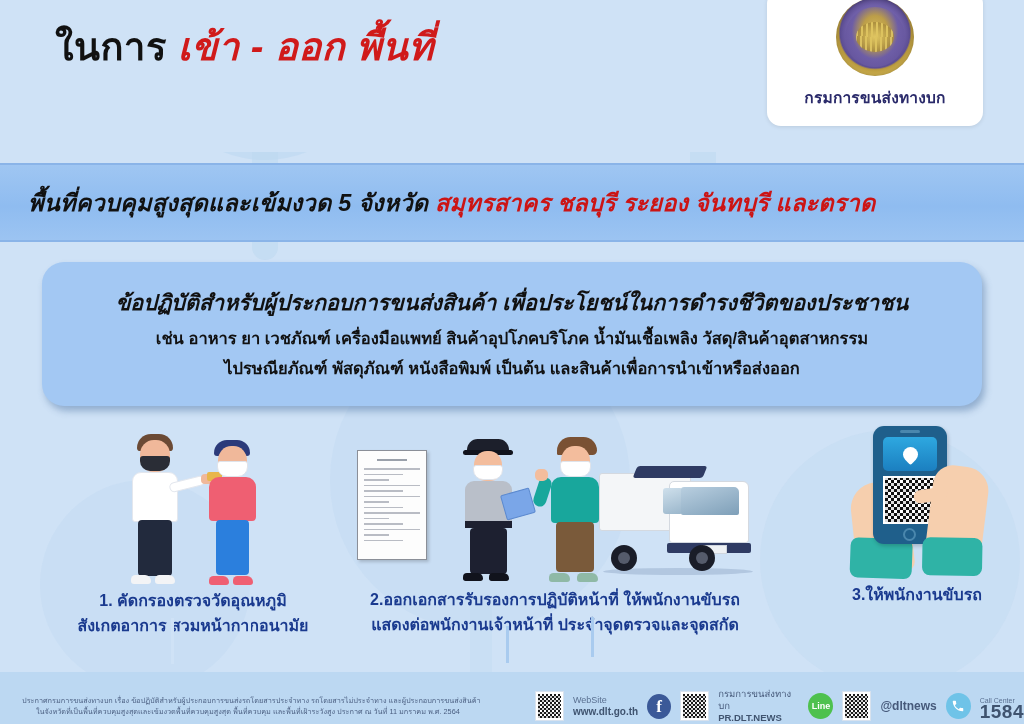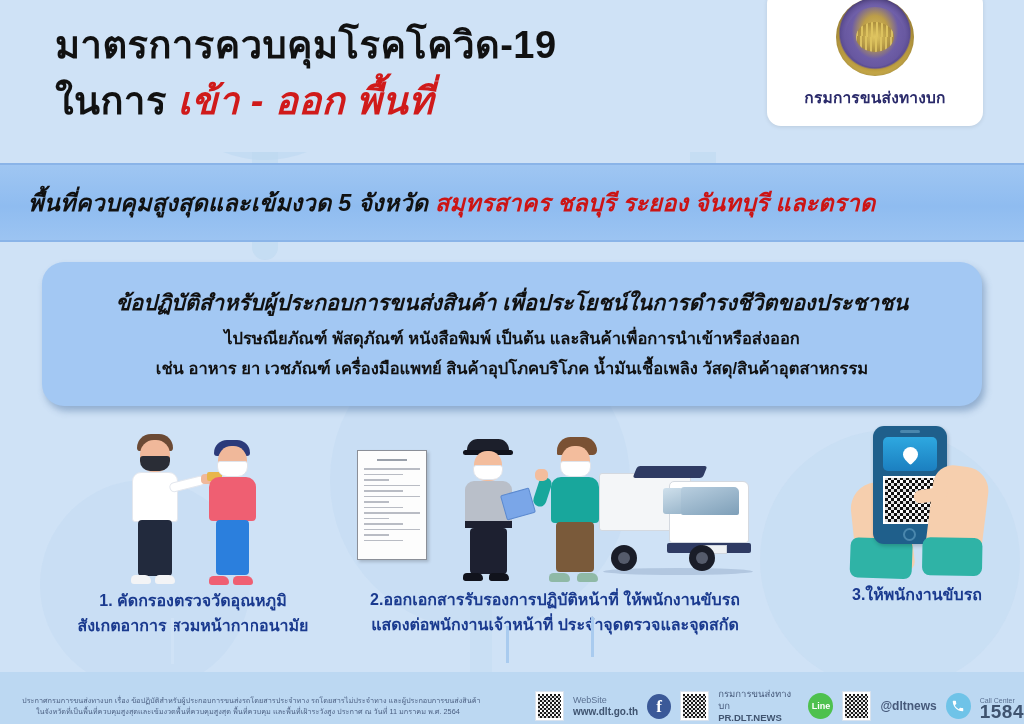--- a/index.html
+++ b/index.html
@@ -297,21 +297,20 @@
   <div class="bg-deco d2"></div>
   <div class="bg-deco d3"></div>
   <div class="bg-deco d4"></div>
   <div class="bg-deco d5"></div>
   <div class="bg-spoke" style="width:26px;height:120px;left:252px;top:140px;"></div>
   <div class="bg-spoke" style="width:26px;height:100px;left:690px;top:110px;"></div>
   <div class="bg-spoke" style="width:22px;height:90px;left:470px;top:600px;opacity:.3"></div>
 
   <div id="header">
     <div id="header-title-wrap">
-      <div class="h-line h-line1">มาตรการควบคุมโรคโควิด-19</div>
       <div class="h-line h-line2">
         <span class="h-black-inline">ในการ</span>
         <span class="h-red">เข้า - ออก พื้นที่</span>
       </div>
     </div>
 
     <div id="logo-plate">
       <div id="logo-seal"></div>
       <div id="logo-caption">กรมการขนส่งทางบก</div>
     </div>
@@ -319,22 +318,22 @@
 
   <div id="banner">
     <div id="banner-text">
       <span>พื้นที่ควบคุมสูงสุดและเข้มงวด 5 จังหวัด</span>
       <span class="banner-red">สมุทรสาคร ชลบุรี ระยอง จันทบุรี และตราด</span>
     </div>
   </div>
 
   <div id="card">
     <div id="card-heading">ข้อปฏิบัติสำหรับผู้ประกอบการขนส่งสินค้า เพื่อประโยชน์ในการดำรงชีวิตของประชาชน</div>
+    <div class="card-sub">เช่น อาหาร ยา เวชภัณฑ์ เครื่องมือแพทย์ สินค้าอุปโภคบริโภค น้ำมันเชื้อเพลิง วัสดุ/สินค้าอุตสาหกรรม</div>
     <div class="card-sub">ไปรษณียภัณฑ์ พัสดุภัณฑ์ หนังสือพิมพ์ เป็นต้น และสินค้าเพื่อการนำเข้าหรือส่งออก</div>
-    <div class="card-sub">เช่น อาหาร ยา เวชภัณฑ์ เครื่องมือแพทย์ สินค้าอุปโภคบริโภค น้ำมันเชื้อเพลิง วัสดุ/สินค้าอุตสาหกรรม</div>
   </div>
 
   <div id="panels">
 
     <div class="panel p1">
       <div class="panel-art people">
         <div class="person pa">
           <div class="hair"></div>
           <div class="head"></div>
           <div class="mask"></div>

